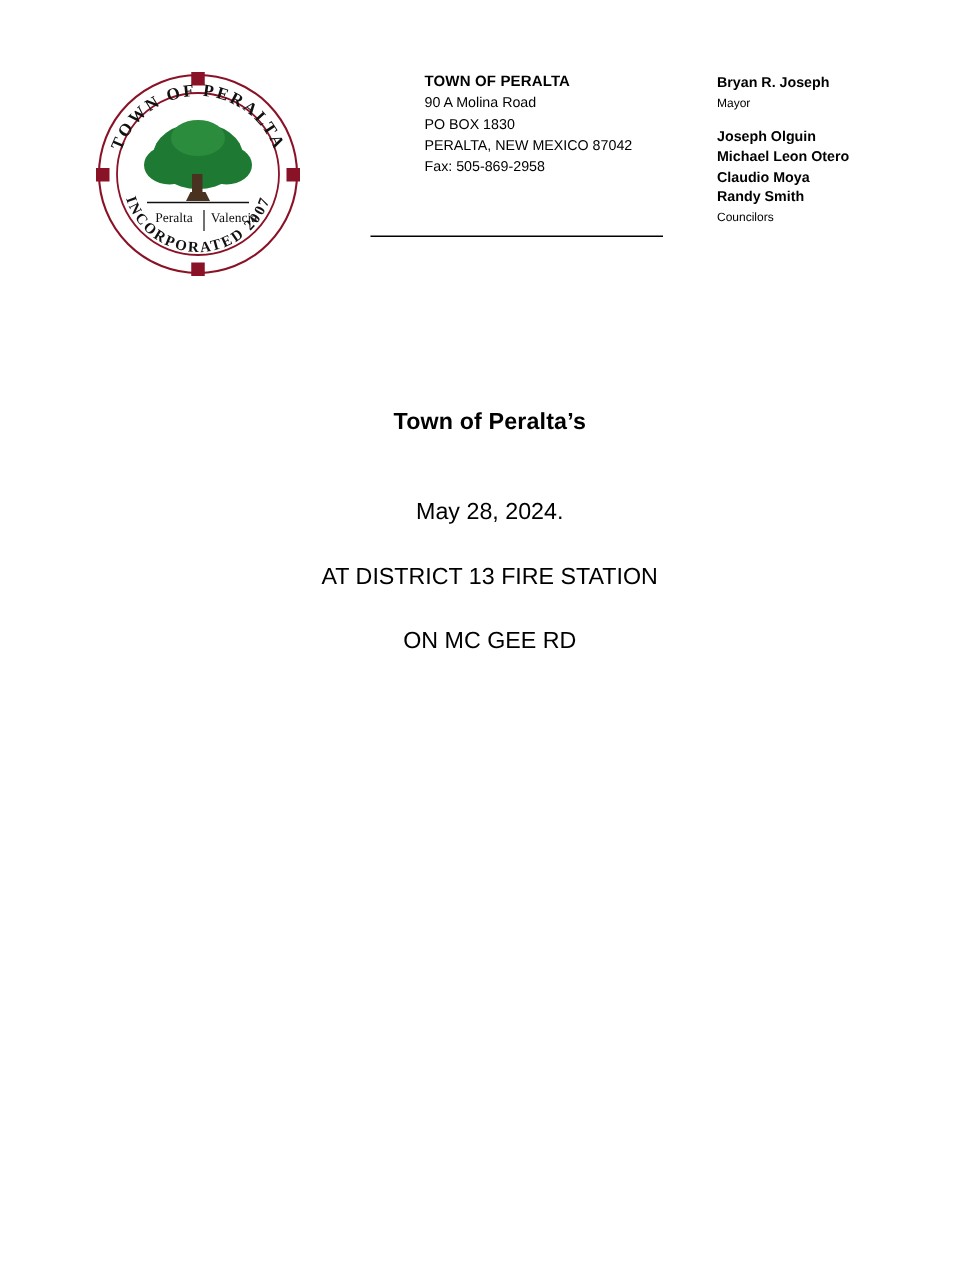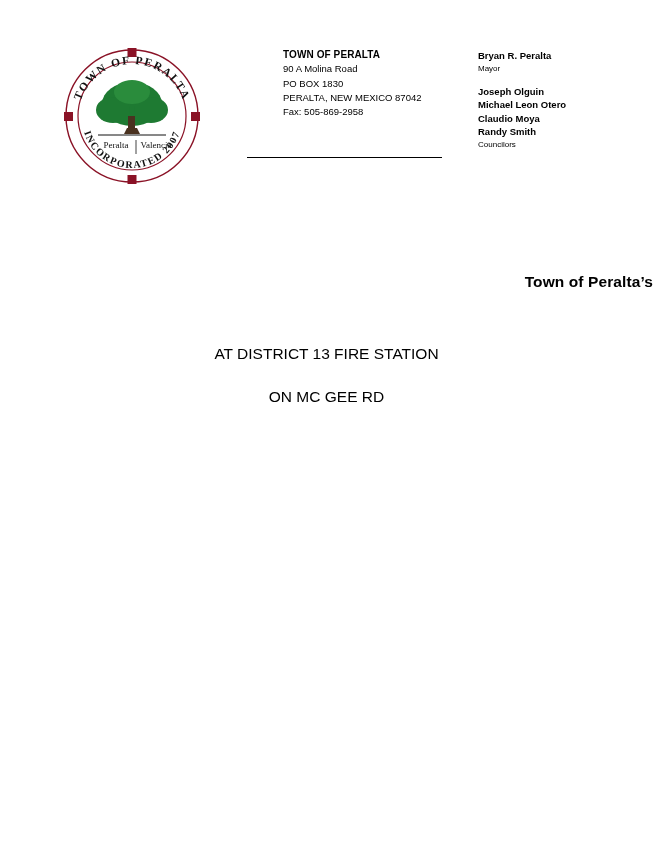--- a/index.html
+++ b/index.html
@@ -98,21 +98,20 @@
     width: 653px;
     text-align: center;
   }
 
   .doc-title {
     font-size: 15.5px;
     font-weight: bold;
     line-height: 20px;
     margin: 0 0 22px 0;
     letter-spacing: 0.1px;
-    text-align: right;
   }
 
   .para {
     font-size: 15.5px;
     line-height: 31px;
     margin: 0 auto;
     width: 470px;
     font-weight: normal;
   }
 
@@ -178,37 +177,38 @@
       <div class="org-line org-name">TOWN OF PERALTA</div>
       <div class="org-line">90 A Molina Road</div>
       <div class="org-line">PO BOX 1830</div>
       <div class="org-line">PERALTA, NEW MEXICO 87042</div>
       <div class="org-line">Fax: 505-869-2958</div>
     </div>
 
     <div class="org-rule"></div>
 
     <div class="officials">
-      <div class="name">Bryan R. Peralta</div>
+      <div class="name">Bryan R. Joseph</div>
       <div class="role">Mayor</div>
       <div class="gap"></div>
       <div class="name">Joseph Olguin</div>
       <div class="name">Michael Leon Otero</div>
       <div class="name">Claudio Moya</div>
       <div class="name">Randy Smith</div>
       <div class="role">Councilors</div>
     </div>
   </div>
 
   <div class="body-content">
     <div class="doc-title">Town of Peralta’s</div>
 
 
     <div class="line-spacer-sm"></div>
 
+    <div class="line">May 28, 2024.</div>
 
     <div class="line-spacer-sm"></div>
 
     <div class="line">AT DISTRICT 13 FIRE STATION</div>
 
     <div class="line-spacer-sm"></div>
 
     <div class="line">ON MC GEE RD</div>
   </div>
 

